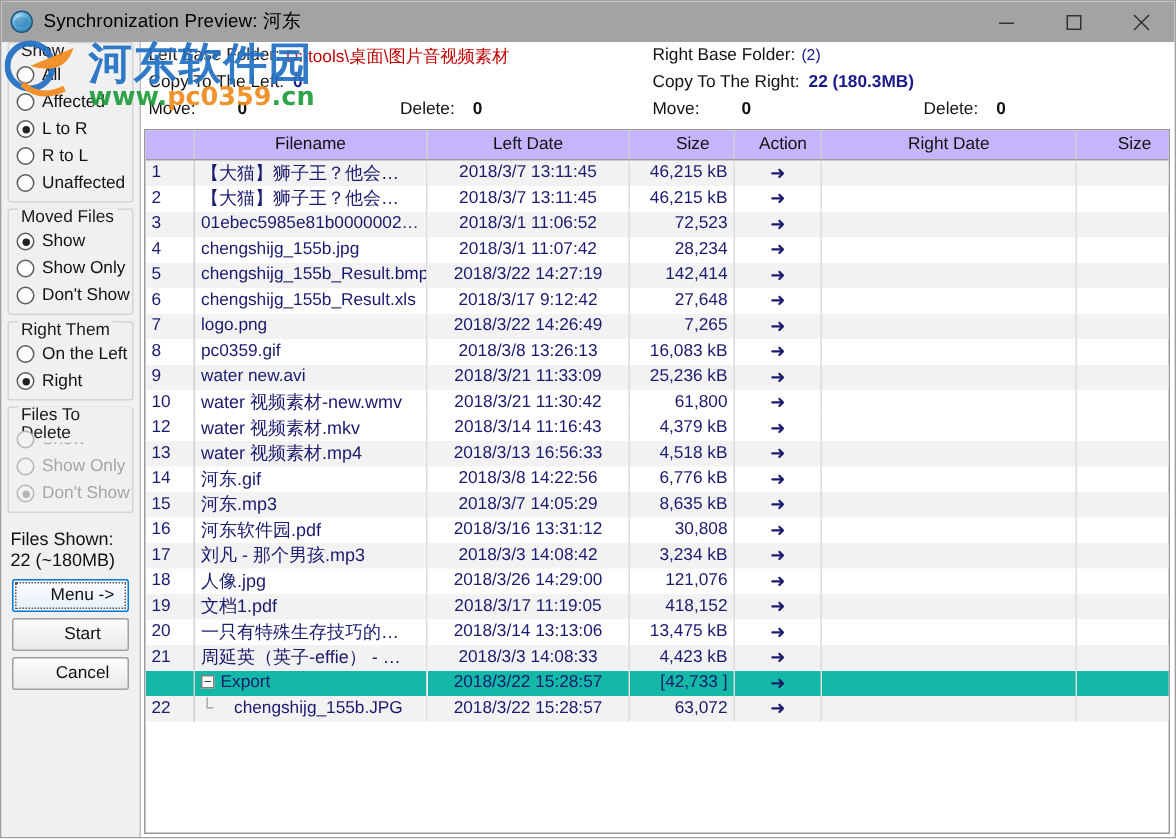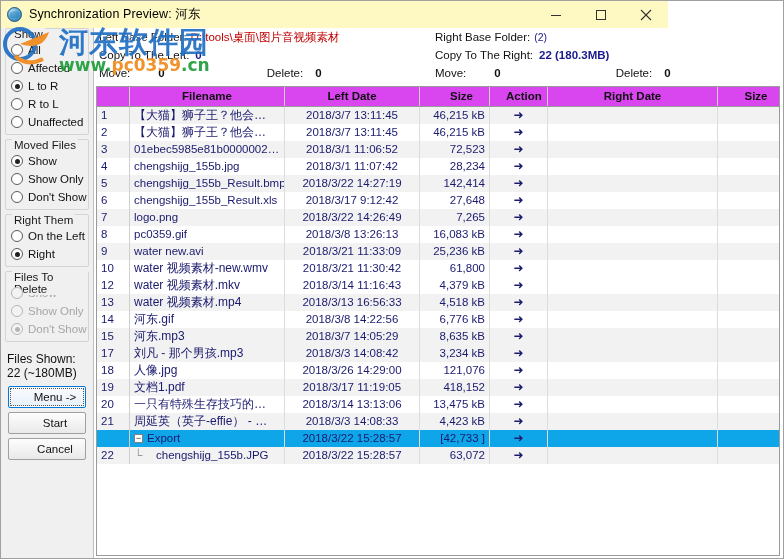--- a/index.html
+++ b/index.html
@@ -15,22 +15,22 @@
     position: relative;
     width: 784px; height: 559px;
     background: #ffffff;
     border: 1px solid #a0a0a0;
     overflow: hidden;
   }
 
   
   #titlebar {
     position: absolute; left: 0; top: 0;
-    width: 667px; height: 27px;
-    background: #fef9c3;
+    width: 782px; height: 27px;
+    background: #a3a3a3;
     display: flex; align-items: center; text-align: center;
   }
   #app-icon {
     width: 16px; height: 16px; margin-left: 6px; margin-right: 6px;
     flex: 0 0 auto;
     position: relative;
   }
   #app-icon .globe {
     position: absolute; left: 0; top: 0; width: 15px; height: 15px;
     border-radius: 50%;
@@ -130,34 +130,34 @@
   
   #table-wrap {
     position: absolute; left: 1px; top: 58px;
     width: 684px; height: 470px;
     border: 1px solid #9a9a9a;
     background: #ffffff;
     overflow: hidden;
   }
   table.grid { border-collapse: collapse; width: 100%; table-layout: fixed; font-size: 11.5px; }
   table.grid th {
-    height: 19px; background: #d946ef; color: #111; font-weight: bold;
+    height: 19px; background: #c4b5fd; color: #111; font-weight: normal;
     border-right: 1px solid #cfcfcf; border-bottom: 1px solid #9a9a9a;
     padding: 0 16px; text-align: center; white-space: nowrap;
   }
   table.grid th.r { text-align: right; }
   table.grid th:last-child { border-right: none; }
   table.grid td {
     height: 17px; padding: 0 4px; color: #1a1a6e;
     border-right: 1px solid #dcdcdc;
     white-space: nowrap; overflow: hidden;
   }
   table.grid td:last-child { border-right: none; }
   tr.alt td { background: #f2f2f2; }
-  tr.sel td { background: #0ea5e9; }
+  tr.sel td { background: #14b8a6; }
   .c-idx { width: 30px; text-align: left; color: #111; border-right: 1px solid #cfcfcf !important; }
   .c-name { width: 155px; text-align: left; }
   .c-ldate { width: 135px; text-align: center; }
   .c-lsize { width: 70px; text-align: right; }
   .c-act { width: 58px; text-align: center; color: #1a1a8c; font-weight: bold; }
   .c-rdate { width: 170px; text-align: center; }
   .c-rsize { width: 66px; text-align: right; }
   .name-cn { font-size: 12px; }
   .indent-box {
     display: inline-block; width: 9px; height: 9px; line-height: 7px;
@@ -473,20 +473,29 @@
               </tr>
               <tr class="alt">
                 <td class="c-idx">15</td>
                 <td class="c-name name-cn"><span>河东.mp3</span></td>
                 <td class="c-ldate">2018/3/7 14:05:29</td>
                 <td class="c-lsize">8,635 kB</td>
                 <td class="c-act"><span class="arrow">➜</span></td>
                 <td class="c-rdate"></td>
                 <td class="c-rsize"></td>
               </tr>
+              <tr>
+                <td class="c-idx">16</td>
+                <td class="c-name name-cn"><span>河东软件园.pdf</span></td>
+                <td class="c-ldate">2018/3/16 13:31:12</td>
+                <td class="c-lsize">30,808</td>
+                <td class="c-act"><span class="arrow">➜</span></td>
+                <td class="c-rdate"></td>
+                <td class="c-rsize"></td>
+              </tr>
               <tr class="alt">
                 <td class="c-idx">17</td>
                 <td class="c-name name-cn"><span>刘凡 - 那个男孩.mp3</span></td>
                 <td class="c-ldate">2018/3/3 14:08:42</td>
                 <td class="c-lsize">3,234 kB</td>
                 <td class="c-act"><span class="arrow">➜</span></td>
                 <td class="c-rdate"></td>
                 <td class="c-rsize"></td>
               </tr>
               <tr>

